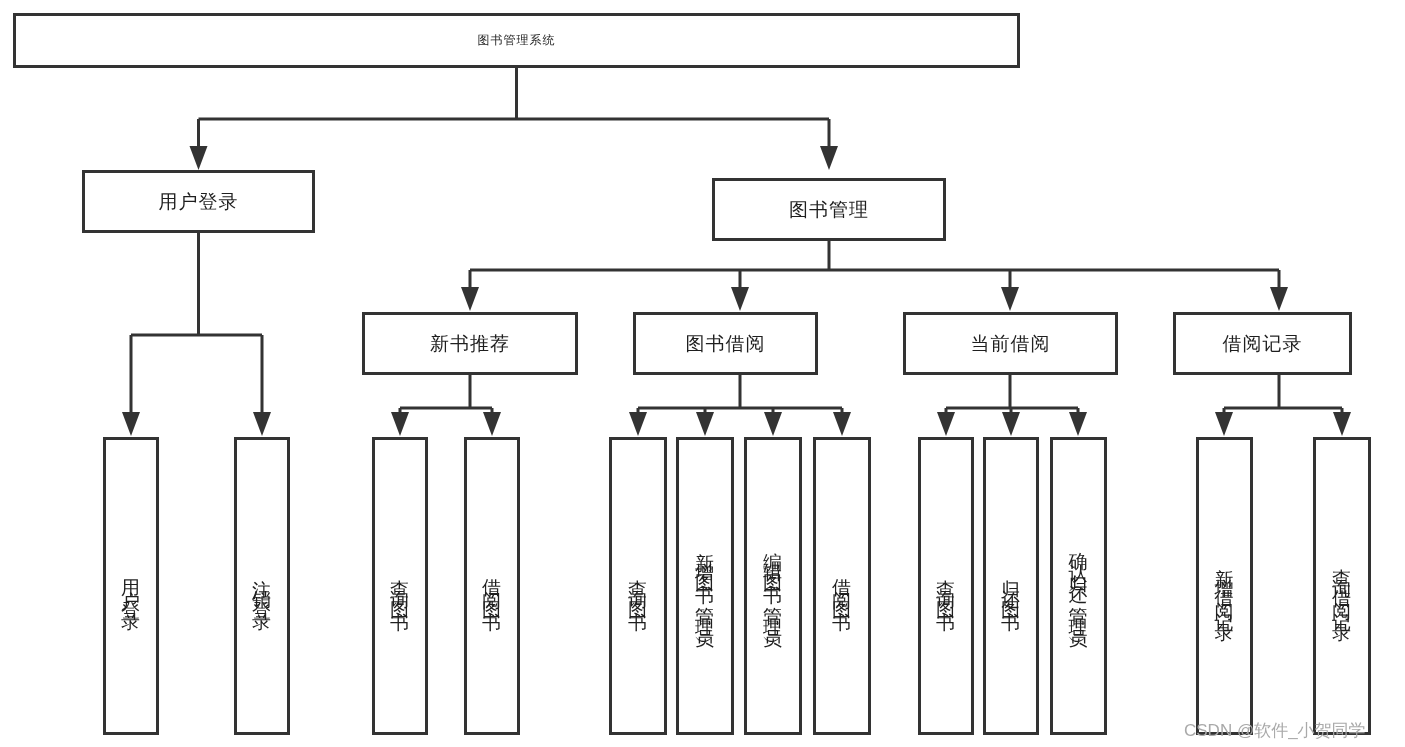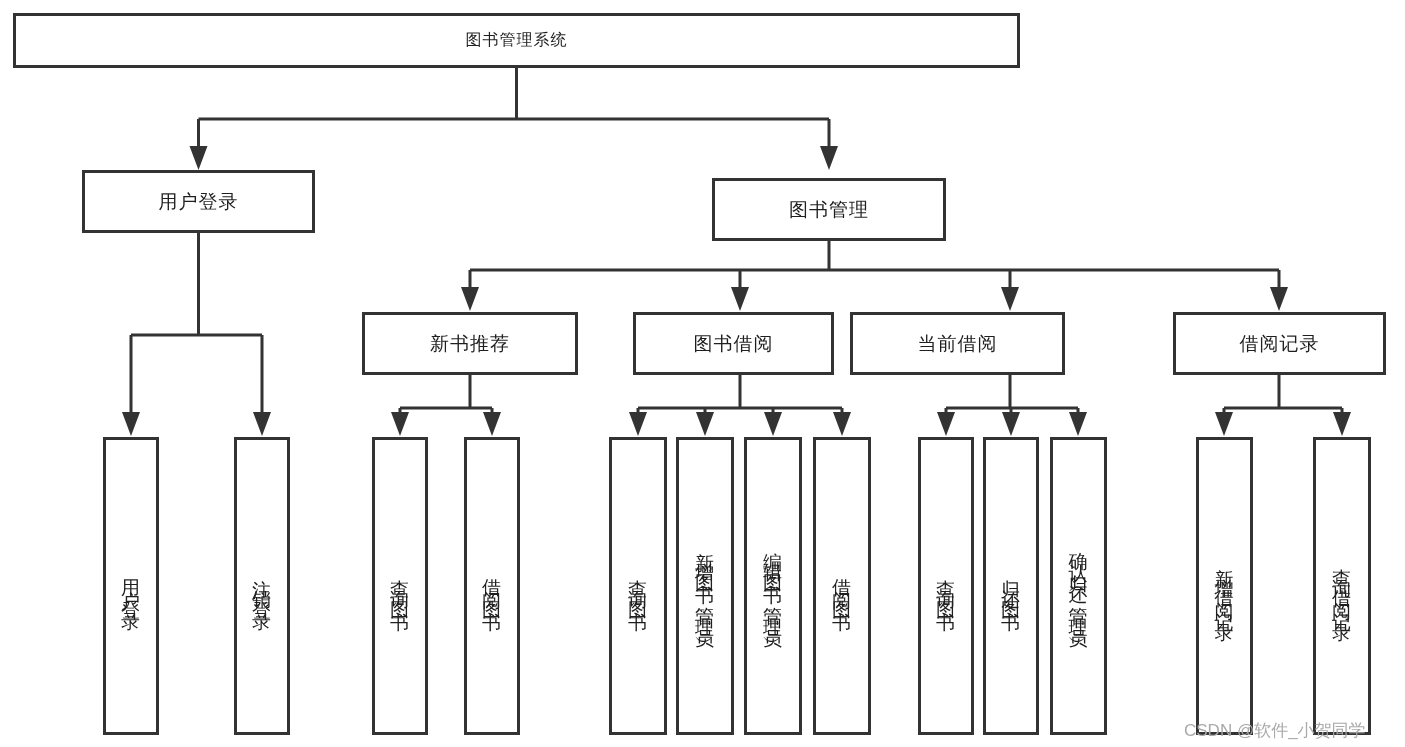--- a/index.html
+++ b/index.html
@@ -39,21 +39,21 @@
     border: 3px solid var(--line);
     background: var(--background);
     display: flex;
     align-items: center;
     justify-content: center;
     color: var(--text);
     font-size: 19px;
     letter-spacing: 1px;
     text-align: center;
   }
-  .node.root { font-size: 16px; text-align: right; }
+  .node.root { font-size: 12px; text-align: right; }
   .node.leaf {
     font-size: 19px;
   }
   .node.leaf .vtext {
     writing-mode: vertical-rl;
     text-orientation: mixed;
     letter-spacing: 11px;
     line-height: 1;
     white-space: nowrap;
   }
@@ -114,27 +114,27 @@
   <div class="node" style="left:82px; top:170px; width:233px; height:63px;">
     <span>用户登录</span>
   </div>
   <div class="node" style="left:712px; top:178px; width:234px; height:63px;">
     <span>图书管理</span>
   </div>
 
   <div class="node" style="left:362px; top:312px; width:216px; height:63px;">
     <span>新书推荐</span>
   </div>
-  <div class="node" style="left:633px; top:312px; width:201px; height:63px;">
+  <div class="node" style="left:633px; top:312px; width:185px; height:63px;">
     <span>图书借阅</span>
   </div>
-  <div class="node" style="left:850px; top:312px; width:215px; height:63px;">
+  <div class="node" style="left:903px; top:312px; width:215px; height:63px;">
     <span>当前借阅</span>
   </div>
-  <div class="node" style="left:1173px; top:312px; width:213px; height:63px;">
+  <div class="node" style="left:1173px; top:312px; width:179px; height:63px;">
     <span>借阅记录</span>
   </div>
 
   <div class="node leaf" style="left:103px; top:437px; width:56px; height:298px;">
     <span class="vtext">用户登录</span>
   </div>
   <div class="node leaf" style="left:234px; top:437px; width:56px; height:298px;">
     <span class="vtext">注销登录</span>
   </div>
 

